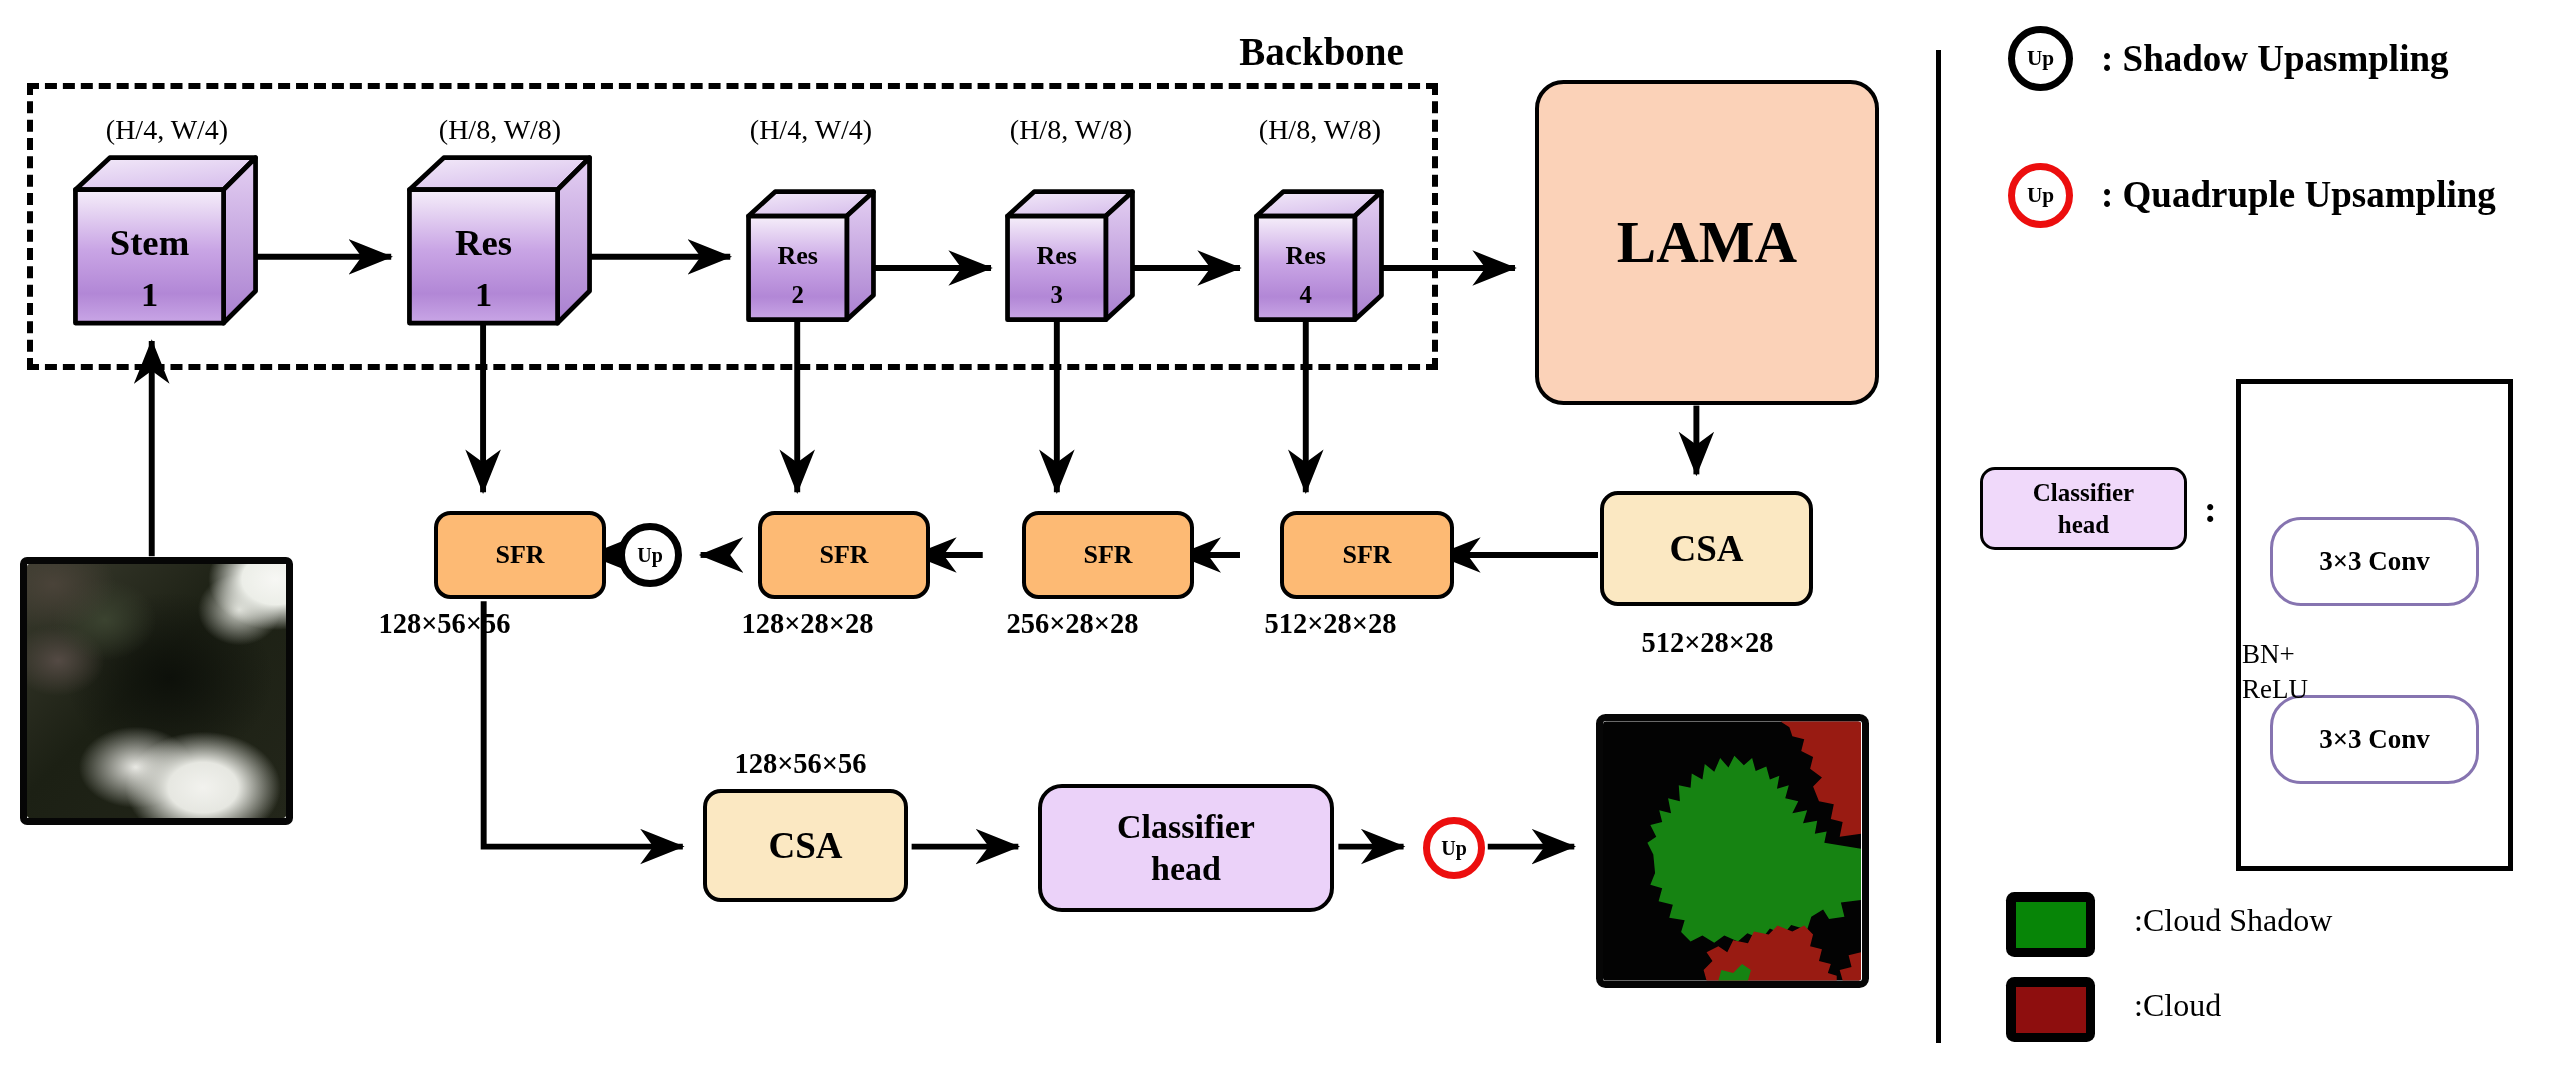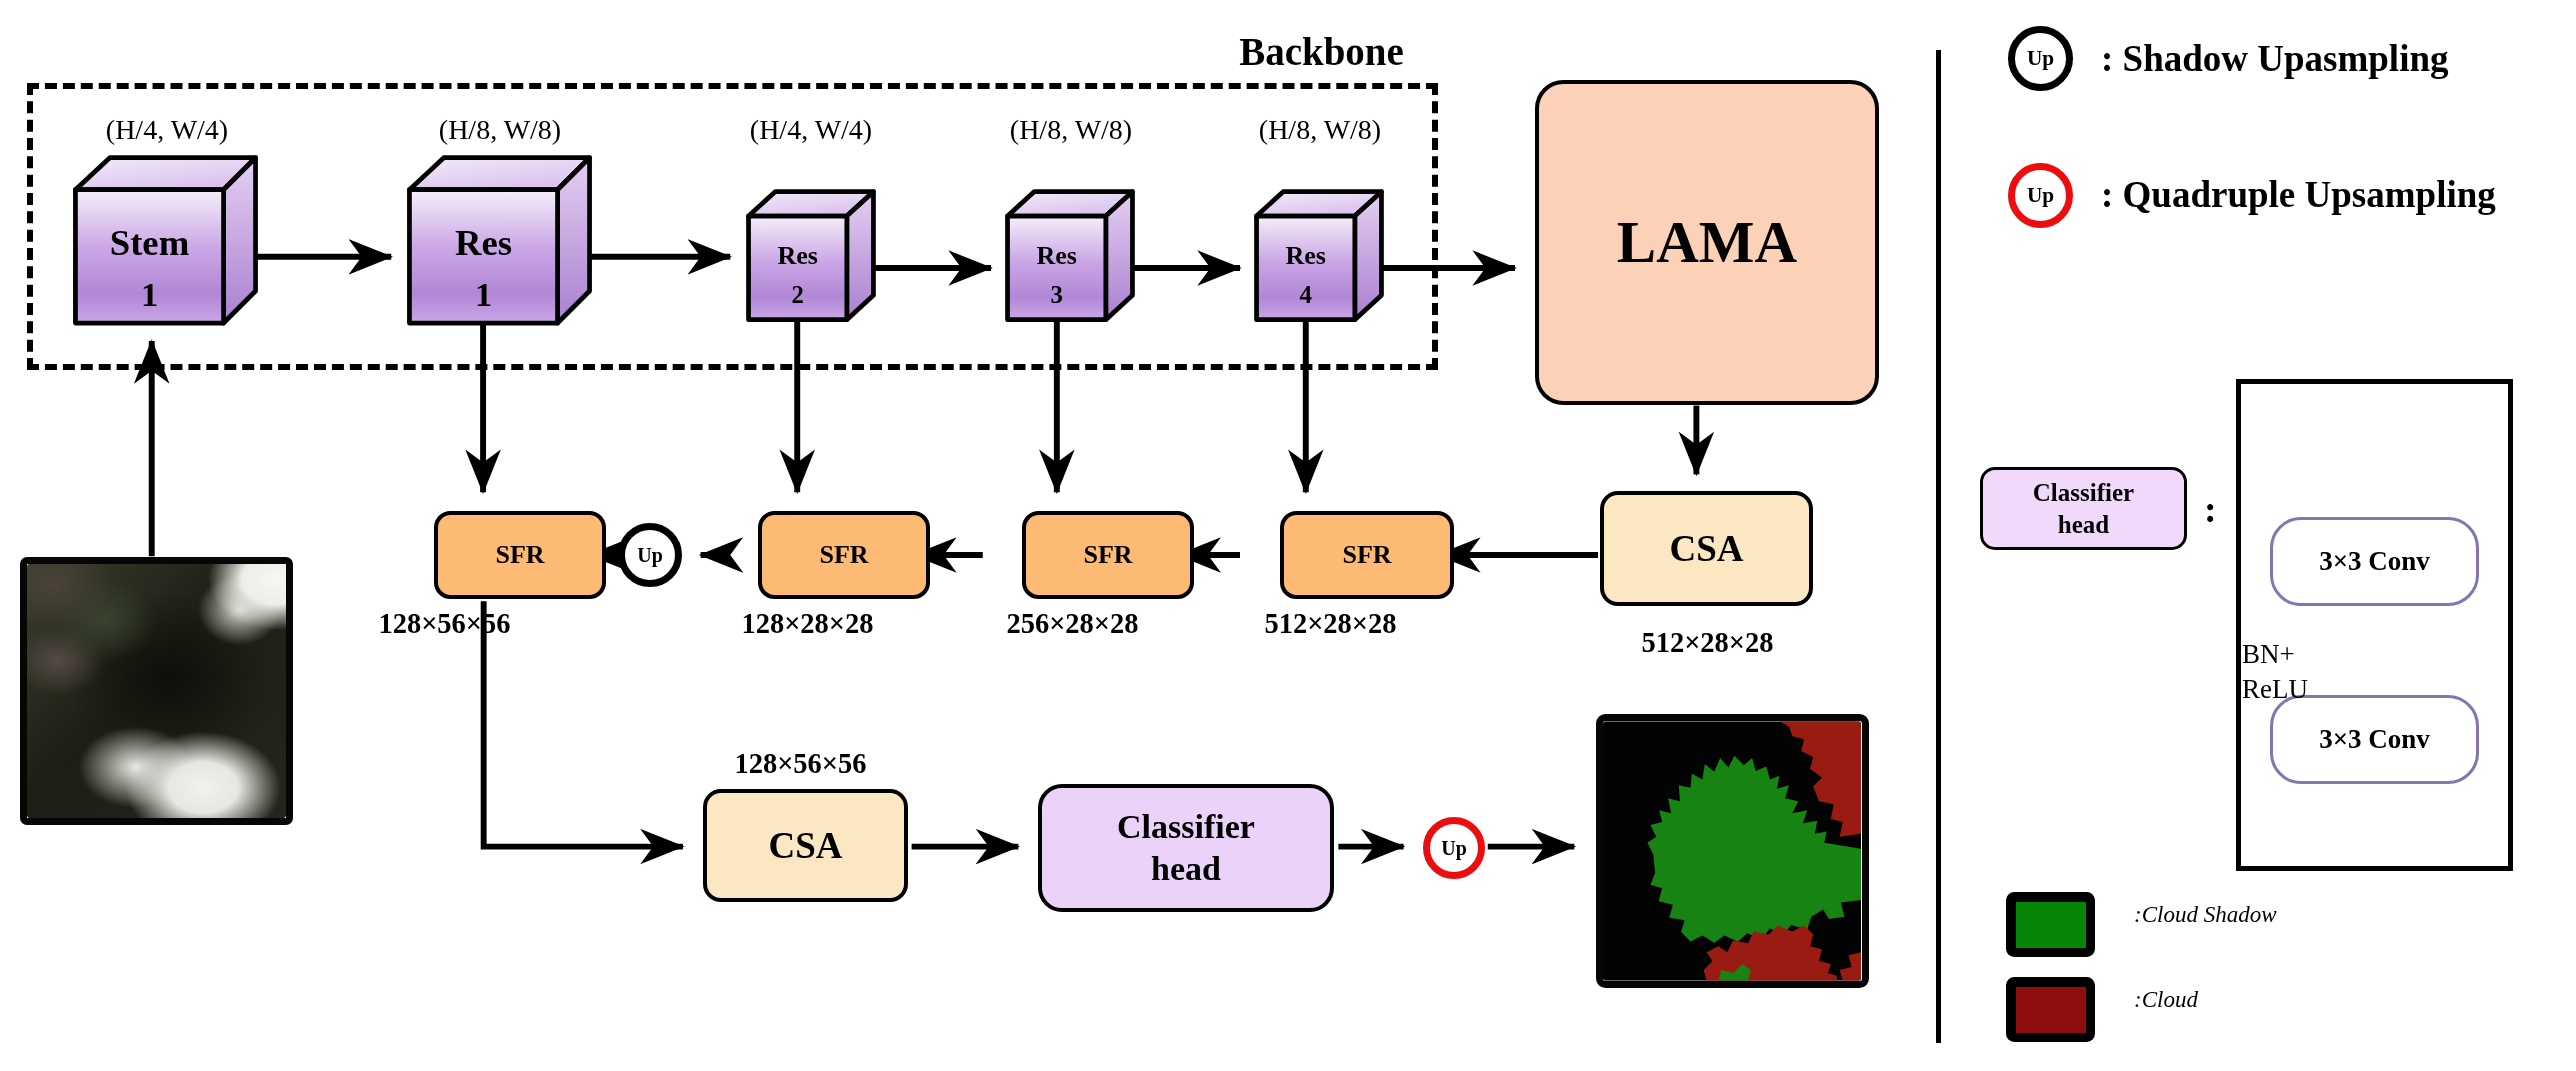--- a/index.html
+++ b/index.html
@@ -31,21 +31,21 @@
   .legend-text{font-weight:bold;font-size:37px;z-index:2;white-space:nowrap;}
   .legend-clf{background:#F0D9FA;border:3.6px solid #000;border-radius:15px;
               font-weight:bold;font-size:25px;line-height:1.25;flex-direction:column;}
   .flowrect{border:5.3px solid #000;background:#fff;}
   .convbox{background:#fff;border:3px solid #8674B0;border-radius:31px;
            font-weight:bold;font-size:27px;}
   .bnrelu{font-size:27px;line-height:1.3;text-align:left;z-index:3;}
   .colon{font-weight:bold;font-size:38px;z-index:2;}
   .swatch{background:#000;border-radius:8.3px;padding:9.5px;z-index:2;box-sizing:border-box;}
   .swatch-inner{width:100%;height:100%;}
-  .plain-text{font-size:23px;z-index:2;white-space:nowrap;font-style:italic;}
+  .plain-text{font-size:32px;z-index:2;white-space:nowrap;}
   .satimg{width:100%;height:100%;border-radius:2.4px;
     background-color:#15180f;
     background-image:
       radial-gradient(ellipse 30% 22% at 68% 88%, #f2f2ee 0%, #e6e7e1 45%, rgba(230,231,225,0) 100%),
       radial-gradient(ellipse 22% 16% at 42% 80%, #e9e9e4 0%, rgba(233,233,228,0) 100%),
       radial-gradient(ellipse 26% 20% at 96% 6%, #f7f7f4 0%, #eceee8 50%, rgba(236,238,232,0) 100%),
       radial-gradient(ellipse 16% 14% at 82% 18%, #d6d8d0 0%, rgba(214,216,208,0) 100%),
       radial-gradient(ellipse 24% 18% at 10% 8%, #4a4339 0%, rgba(74,67,57,0) 100%),
       radial-gradient(ellipse 20% 16% at 30% 22%, #3b4330 0%, rgba(59,67,48,0) 100%),
       radial-gradient(ellipse 18% 14% at 12% 38%, #544a44 0%, rgba(84,74,68,0) 100%),

